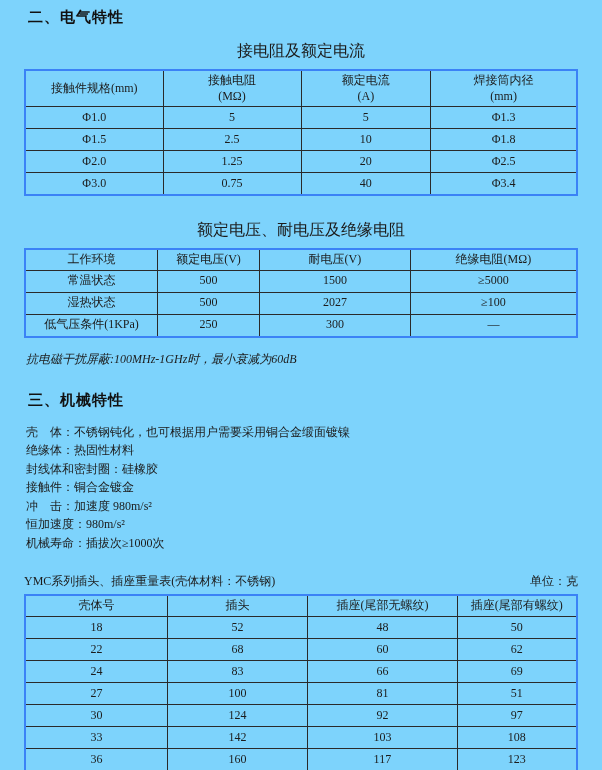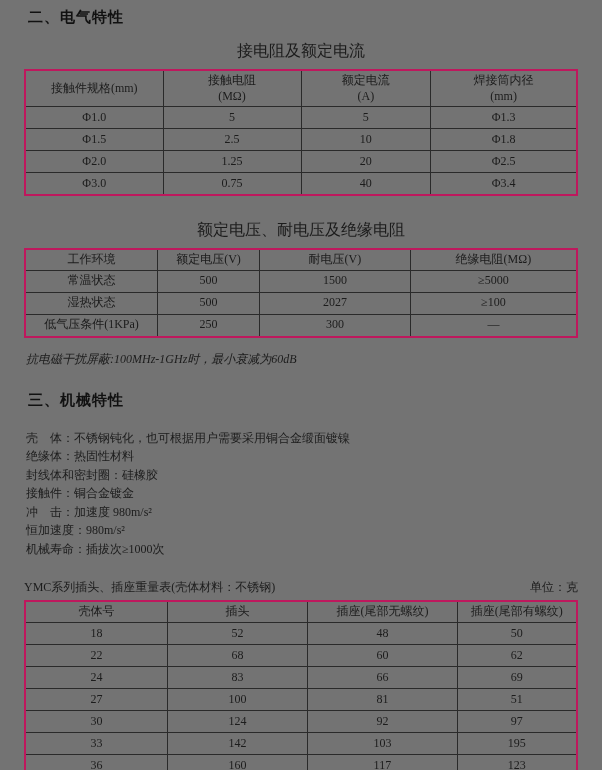--- a/index.html
+++ b/index.html
@@ -2,21 +2,21 @@
 <html><head>
 <meta charset="utf-8">
 <style>
   html, body { margin: 0; padding: 0; background: #ffffff; }
   .page {
     position: relative;
     width: 602px;
     height: 770px;
     box-sizing: border-box;
     padding: 8px 24px 0 24px;
-    background: #737373;
+    background: #7dd3fc;
     color: #1c1c1c;
     font-family: "Liberation Serif", "DejaVu Serif", serif;
     font-size: 12px;
     overflow: hidden;
   }
   .section-heading {
     font-family: "Liberation Sans", "DejaVu Sans", sans-serif;
     font-weight: bold;
     font-size: 15px;
     color: #111;
@@ -26,35 +26,35 @@
   .table-caption {
     text-align: center;
     font-size: 16px;
     margin-top: 14px;
     margin-bottom: 7px;
   }
   table.doc-table {
     width: 100%;
     border-collapse: collapse;
     table-layout: fixed;
-    border: 2px solid #be185d;
+    border: 2px solid #3b82f6;
   }
   table.doc-table th, table.doc-table td {
     border: 1px solid #2a2a2a;
     font-weight: normal;
     text-align: center;
     font-size: 12px;
     padding: 2px 4px;
     line-height: 1.3;
     white-space: pre-line;
   }
   table.doc-table td { height: 17px; }
   .emi-line { margin-top: 13px; margin-left: 2px; font-style: italic; }
   .section-heading.second { margin-top: 23px; }
-  .spec-block { margin-top: 19px; margin-left: 2px; font-family: Liberation Serif, serif; }
+  .spec-block { margin-top: 13px; margin-left: 2px; font-family: Liberation Serif, serif; }
   .spec-line { line-height: 18.5px; white-space: pre; }
   .weight-title-row {
     margin-top: 21px;
     display: flex;
     justify-content: space-between;
     align-items: flex-end;
     margin-bottom: 4px;
   }
   .w-table td { height: 16px; }
 </style>
@@ -214,21 +214,21 @@
         <tr>
           <td>30</td>
           <td>124</td>
           <td>92</td>
           <td>97</td>
         </tr>
         <tr>
           <td>33</td>
           <td>142</td>
           <td>103</td>
-          <td>195</td>
+          <td>108</td>
         </tr>
         <tr>
           <td>36</td>
           <td>160</td>
           <td>117</td>
           <td>123</td>
         </tr>
       </tbody>
   </table>
 

